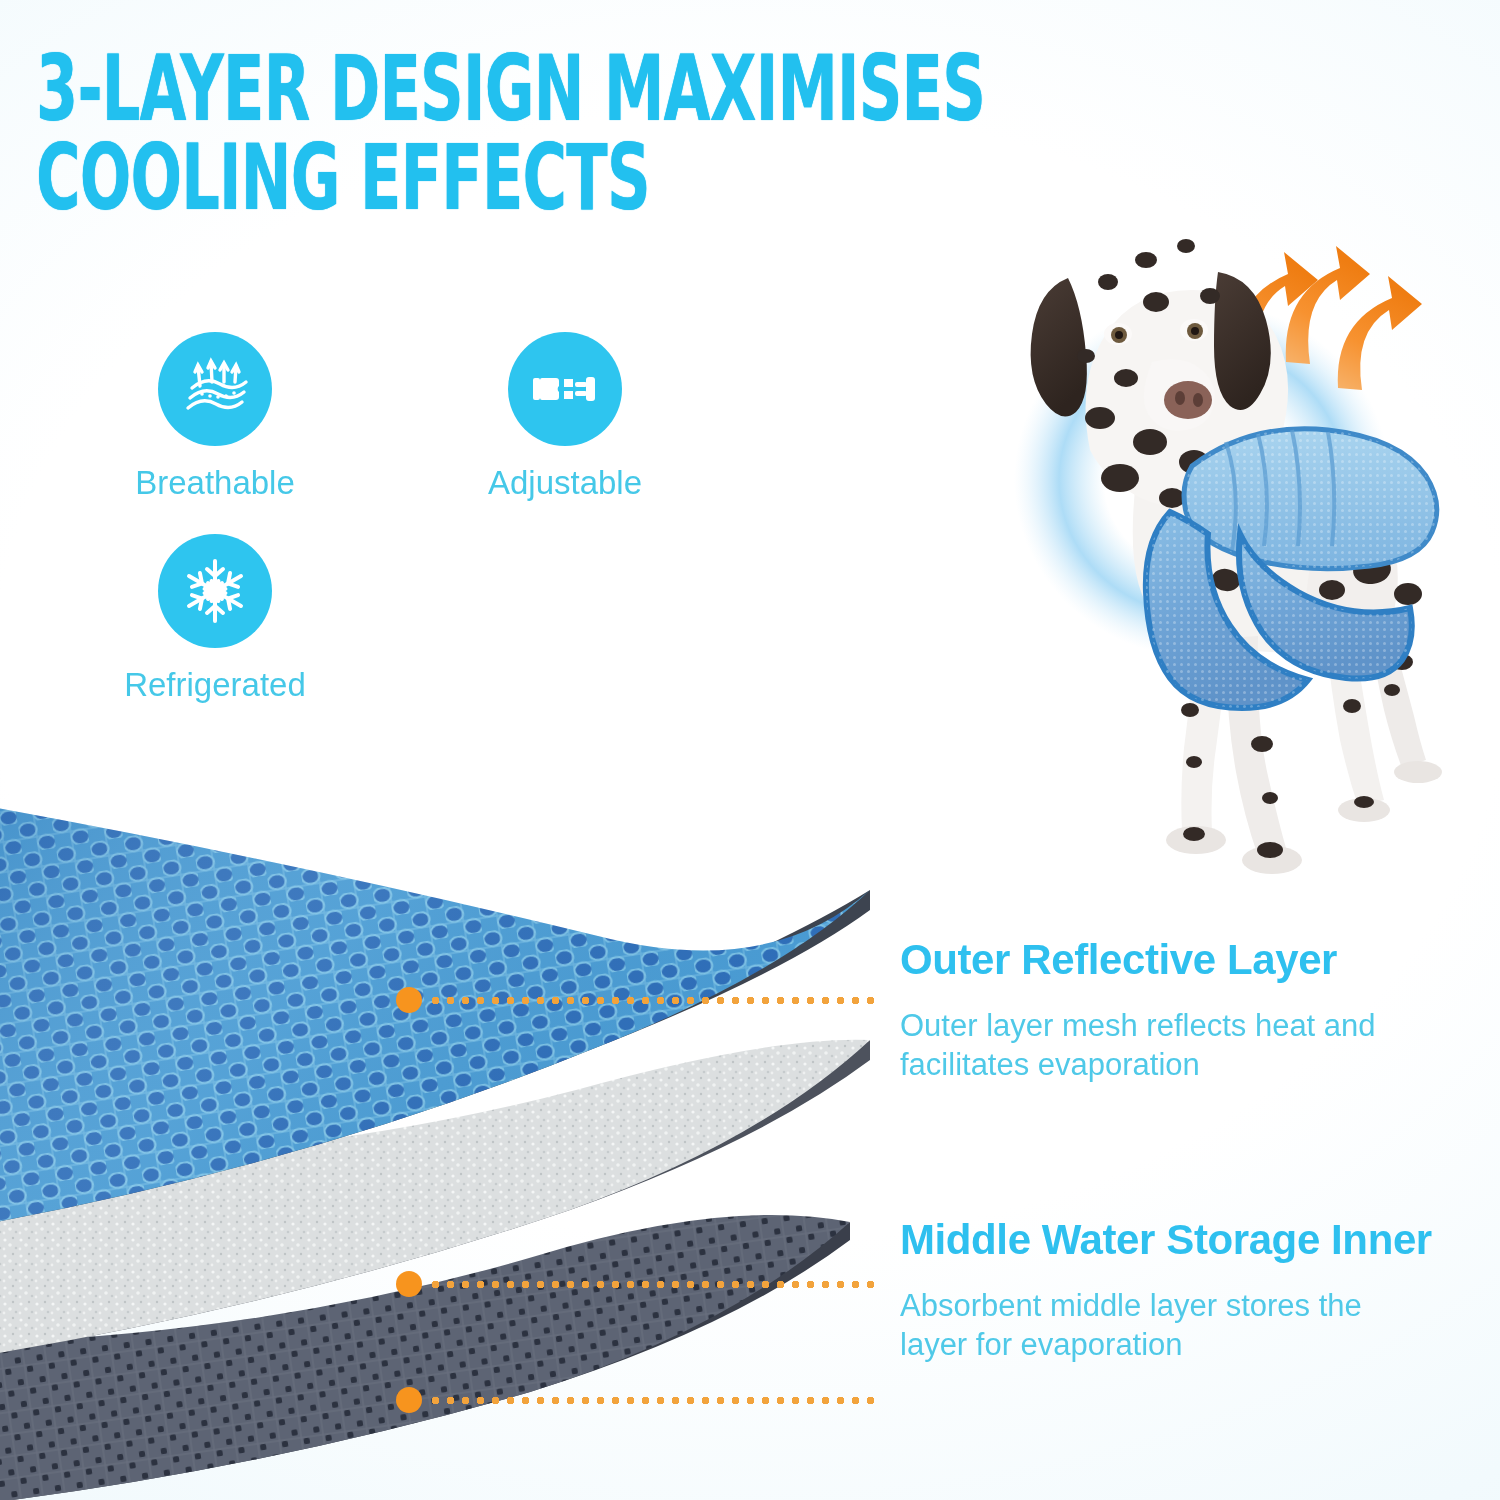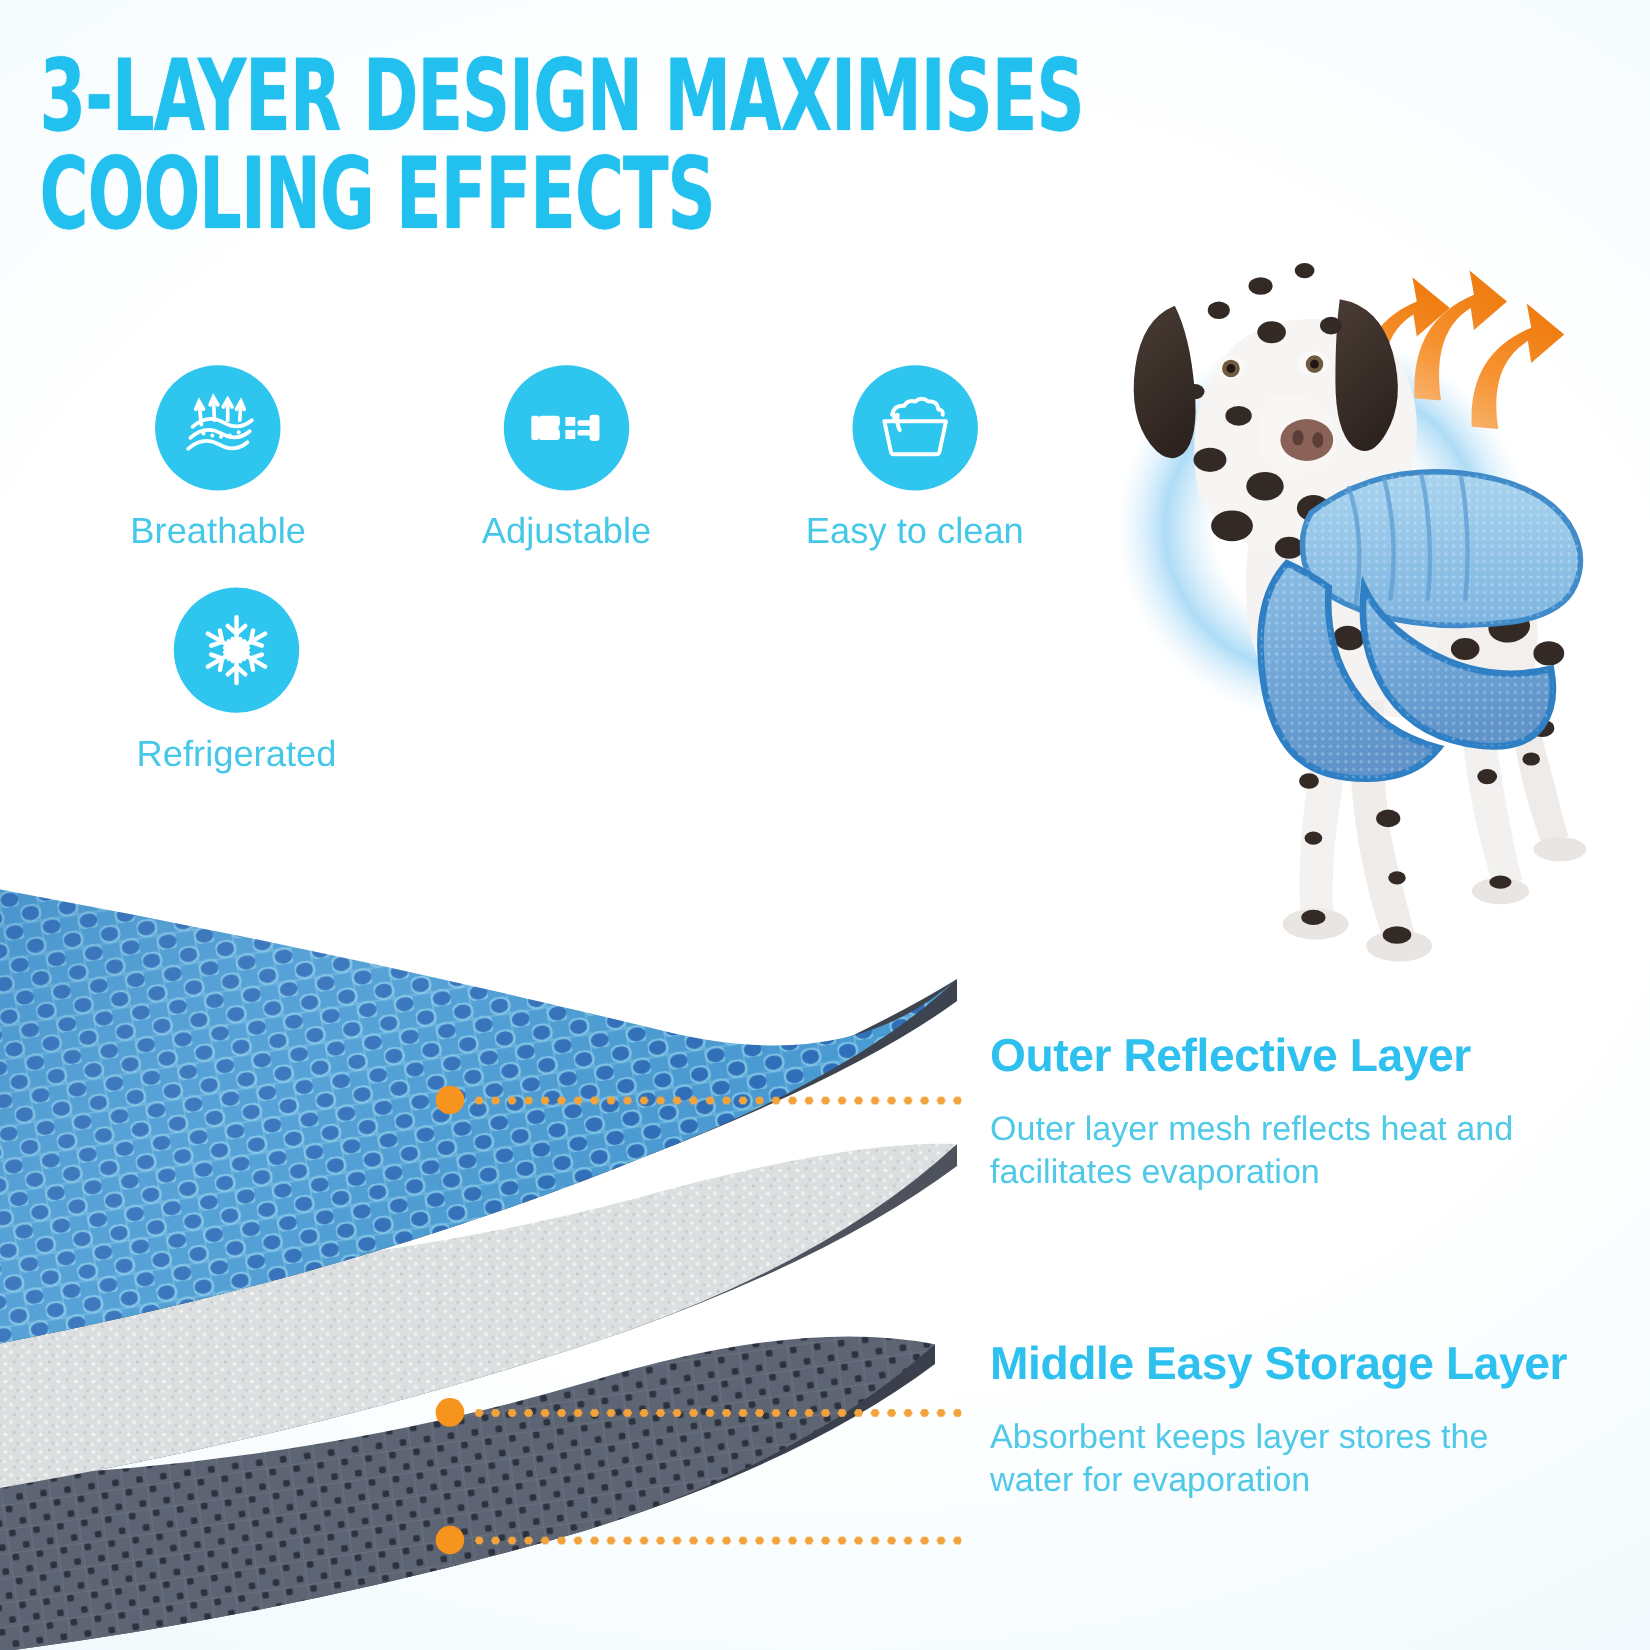--- a/index.html
+++ b/index.html
@@ -157,33 +157,20 @@
             <path d="M36 39 h9 v8 h-9 z"></path>
             <rect x="47" y="30" width="12" height="5" rx="2"></rect>
             <rect x="47" y="39" width="12" height="5" rx="2"></rect>
             <rect x="58" y="25" width="9" height="24" rx="3"></rect>
           </g>
         </svg>
       </div>
       <div class="feat-label">Adjustable</div>
     </div>
 
-    <div class="feat">
-      <div class="feat-circle">
-        <svg width="74" height="74" viewBox="0 0 74 74">
-          <g fill="none" stroke="#ffffff" stroke-width="3.6" stroke-linejoin="round" stroke-linecap="round">
-            <path d="M9 31 h56 l-6 28 a3 3 0 0 1 -3 2 h-38 a3 3 0 0 1 -3 -2 z"></path>
-            <path d="M18 31 v-6"></path>
-            <path d="M16 25 q2 -9 11 -8 q3 -6 10 -4 q6 -5 12 0 q8 -1 9 7 q5 1 4 5"></path>
-            <path d="M21 25 q-1 9 2 14"></path>
-          </g>
-        </svg>
-      </div>
-      <div class="feat-label">Easy to clean</div>
-    </div>
 
   </div>
 
   <div class="feat-row">
 
 
     <div class="feat">
       <div class="feat-circle">
         <svg width="76" height="76" viewBox="0 0 76 76">
           <g stroke="#ffffff" stroke-width="4" stroke-linecap="round" fill="none">
@@ -423,17 +410,17 @@
 <div class="leader" id="leader-3">
   <span class="dot-big"></span>
   <span class="dash"></span>
 </div>
 
 <div class="callout" id="callout-1">
   <h3>Outer Reflective Layer</h3>
   <p>Outer layer mesh reflects heat and facilitates evaporation</p>
 </div>
 <div class="callout" id="callout-2">
-  <h3>Middle Easy Storage Layer</h3>
-  <p>Absorbent keeps layer stores the water for evaporation</p>
+  <h3>Middle Water Storage Inner</h3>
+  <p>Absorbent middle layer stores the layer for evaporation</p>
 </div>
 <div class="callout" id="callout-3">
 </div>
 
 </body></html>

